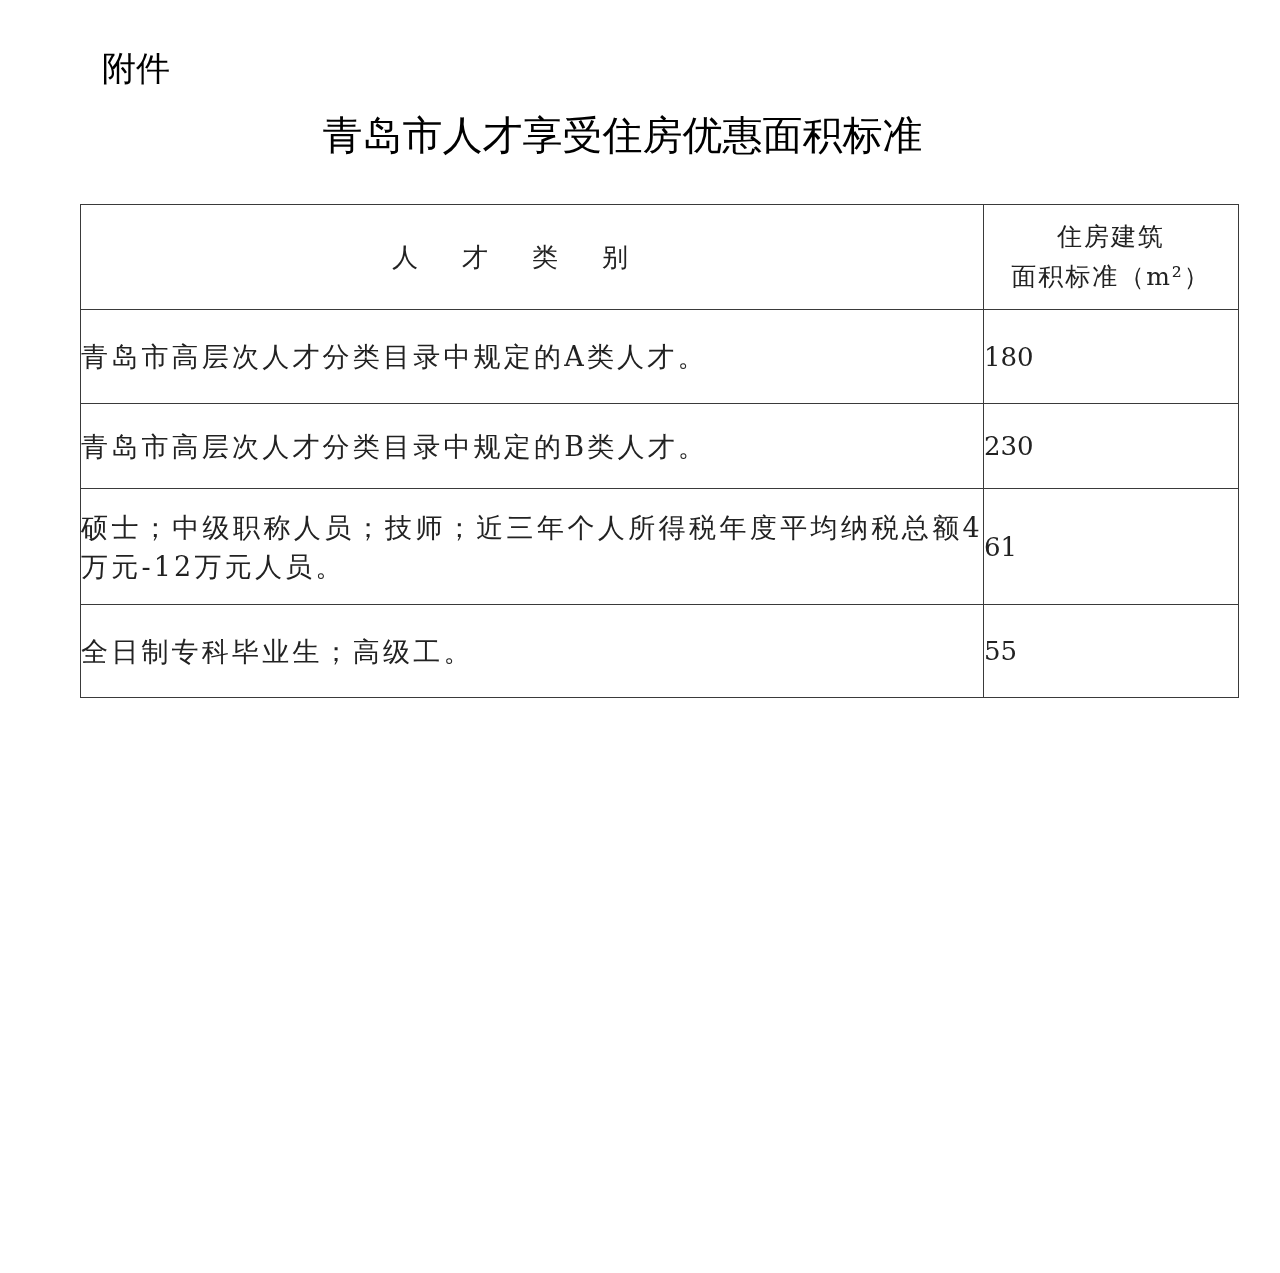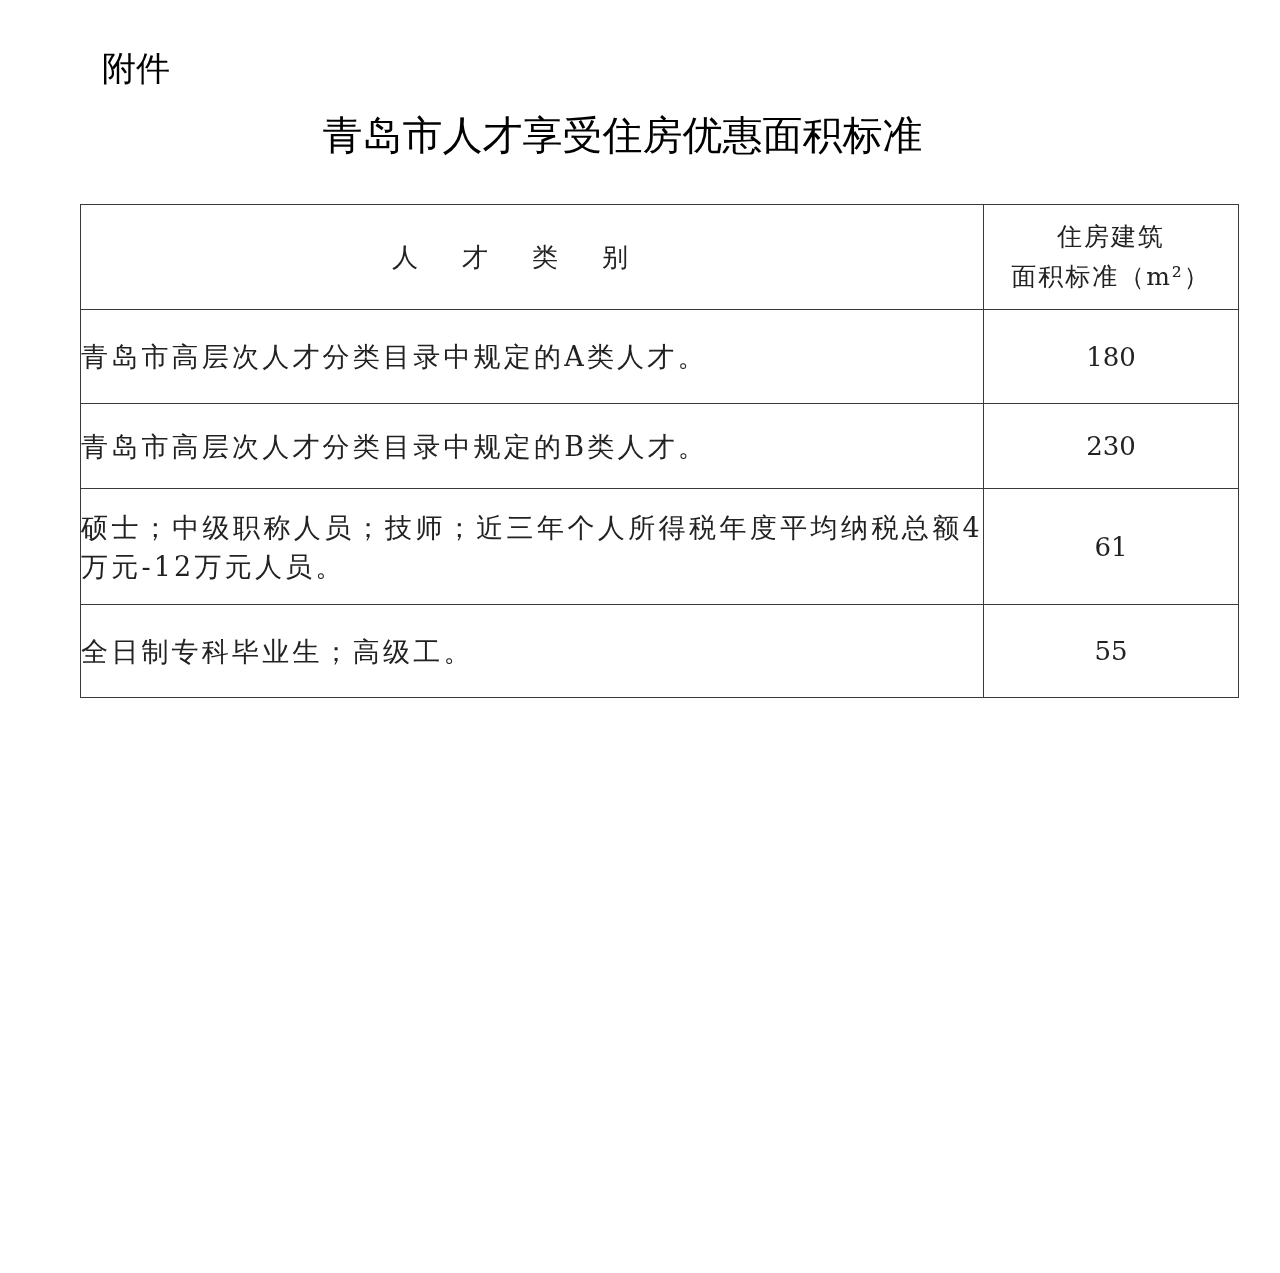--- a/index.html
+++ b/index.html
@@ -67,21 +67,20 @@
     }
     td.cat {
       font-size: 27px;
       line-height: 39px;
       letter-spacing: 3.2px;
       padding: 0 14px 0 16px;
       vertical-align: middle;
       text-align: justify;
     }
     td.area {
-      text-align: center;
       vertical-align: middle;
       font-size: 26px;
     }
     tr.r1 td { height: 93px; }
     tr.r2 td { height: 84px; }
     tr.r3 td { height: 122px; }
     tr.r4 td { height: 245px; }
     tr.r5 td { height: 115px; }
     tr.r6 td { height: 153px; }
     tr.r7 td { height: 92px; }

